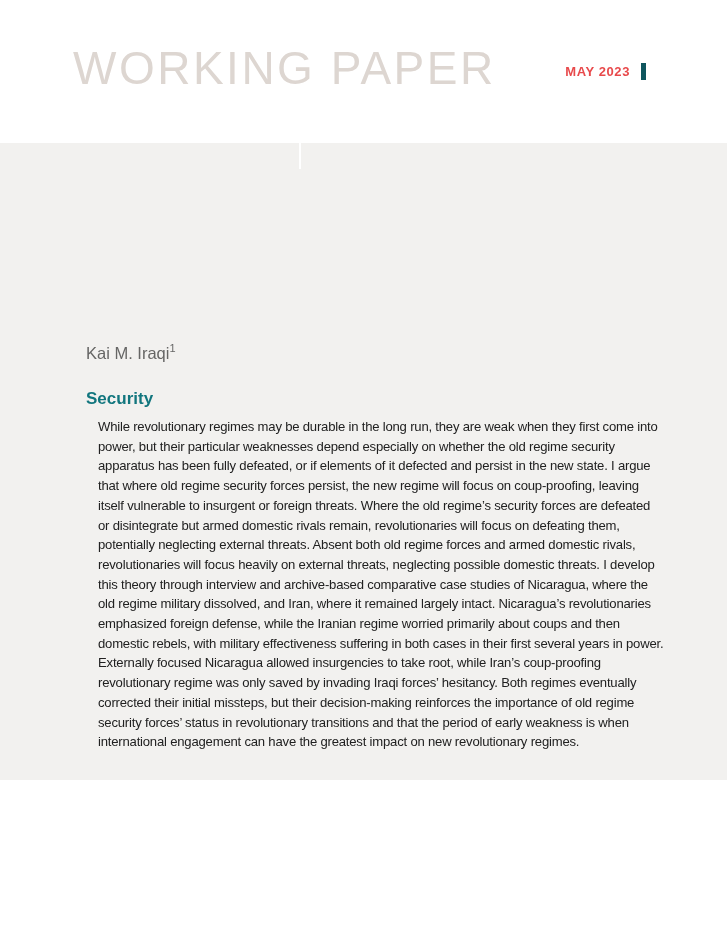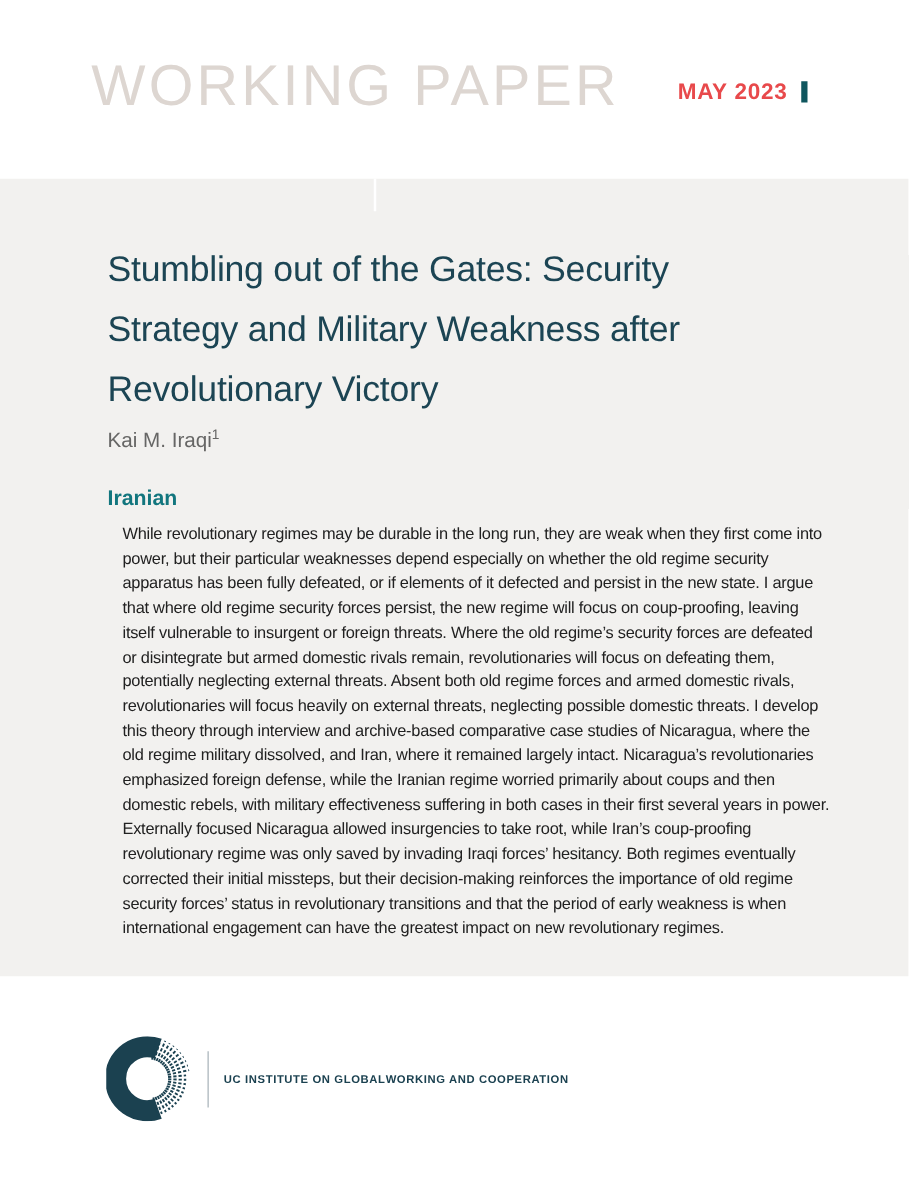--- a/index.html
+++ b/index.html
@@ -1,34 +1,34 @@
 <!DOCTYPE html>
 <html><head>
 <meta charset="utf-8">
 <style>
   html,body{margin:0;padding:0;background:#ffffff;}
   .page{
     position:relative;
-    width:727px;height:944px;
+    width:727px;height:780px;
     background:#ffffff;
     overflow:hidden;
     font-family:"Liberation Sans", sans-serif;
   }
   
   .masthead{
     position:absolute;left:73px;top:41px;
     font-size:46px;font-weight:300;letter-spacing:2.5px;
     color:#ddd6d1;white-space:nowrap;
   }
   .date-row{
     position:absolute;top:63px;right:81px;
     display:flex;align-items:center;
   }
   .date-label{
-    font-size:18px;font-weight:bold;letter-spacing:0.6px;
+    font-size:13px;font-weight:bold;letter-spacing:0.6px;
     color:#e8494b;white-space:nowrap;
   }
   .date-bar{
     width:5px;height:17px;background:#0f565e;margin-left:11px;
   }
   
   .band{
     position:absolute;left:0;top:143px;width:727px;height:638px;
     background:#f2f1ef;
   }
@@ -86,29 +86,24 @@
 
   <div class="date-row">
     <span class="date-label">MAY 2023</span>
     <span class="date-bar"></span>
   </div>
 
   <div class="band">
     <div class="band-tick"></div>
   </div>
 
-  <div class="title">
-    <div>Stumbling out of the Gates: Security</div>
-    <div>Strategy and Military Weakness after</div>
-    <div>Revolutionary Victory</div>
-  </div>
 
   <div class="author"><span>Kai M. Iraqi</span><sup>1</sup></div>
 
-  <div class="abstract-heading">Iranian</div>
+  <div class="abstract-heading">Security</div>
 
   <p class="abstract-body">While revolutionary regimes may be durable in the long run, they are weak when they first come into power, but their particular weaknesses depend especially on whether the old regime security apparatus has been fully defeated, or if elements of it defected and persist in the new state. I argue that where old regime security forces persist, the new regime will focus on coup-proofing, leaving itself vulnerable to insurgent or foreign threats. Where the old regime’s security forces are defeated or disintegrate but armed domestic rivals remain, revolutionaries will focus on defeating them, potentially neglecting external threats. Absent both old regime forces and armed domestic rivals, revolutionaries will focus heavily on external threats, neglecting possible domestic threats. I develop this theory through interview and archive-based comparative case studies of Nicaragua, where the old regime military dissolved, and Iran, where it remained largely intact. Nicaragua’s revolutionaries emphasized foreign defense, while the Iranian regime worried primarily about coups and then domestic rebels, with military effectiveness suffering in both cases in their first several years in power. Externally focused Nicaragua allowed insurgencies to take root, while Iran’s coup-proofing revolutionary regime was only saved by invading Iraqi forces’ hesitancy. Both regimes eventually corrected their initial missteps, but their decision-making reinforces the importance of old regime security forces’ status in revolutionary transitions and that the period of early weakness is when international engagement can have the greatest impact on new revolutionary regimes.</p>
 
   <div class="footer-logo">
     <span>
       <svg class="logo-icon" viewBox="0 0 68 68" xmlns="http://www.w3.org/2000/svg">
         <path d="M 41.5 10 A 25.5 25.5 0 1 0 41.5 58" fill="none" stroke="#1b4150" stroke-width="17"></path>
         <g>
             <line x1="36.69" y1="18.74" x2="39.21" y2="4.46" stroke="#1b4150" stroke-width="1.5" stroke-dasharray="2.6 1.6"></line>
             <line x1="38.48" y1="19.16" x2="42.67" y2="5.28" stroke="#1b4150" stroke-width="1.5" stroke-dasharray="2.6 1.6"></line>

